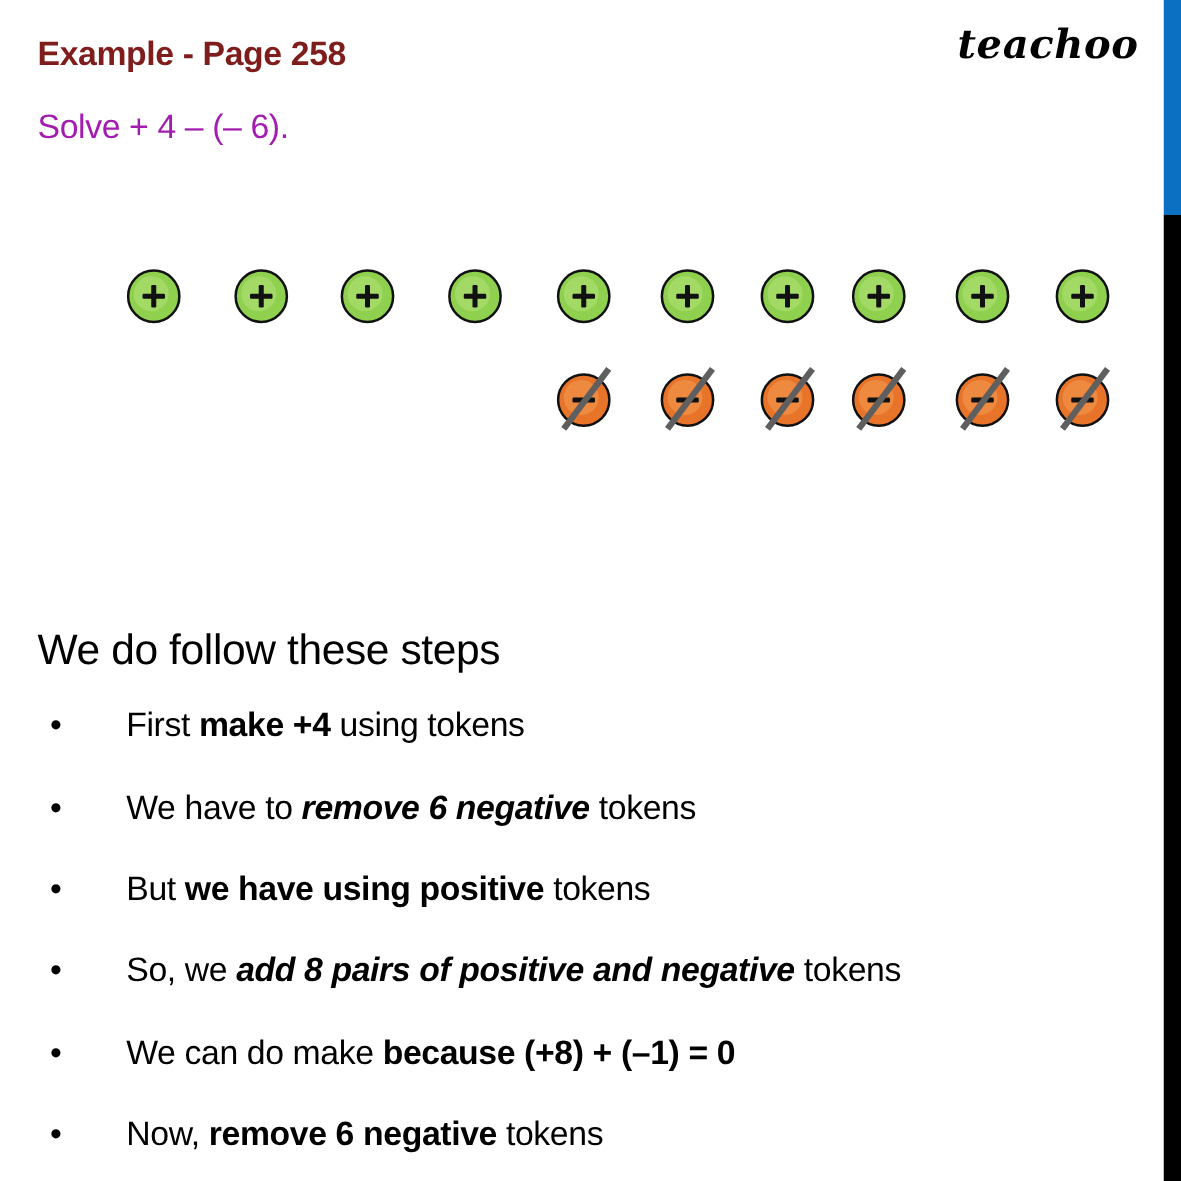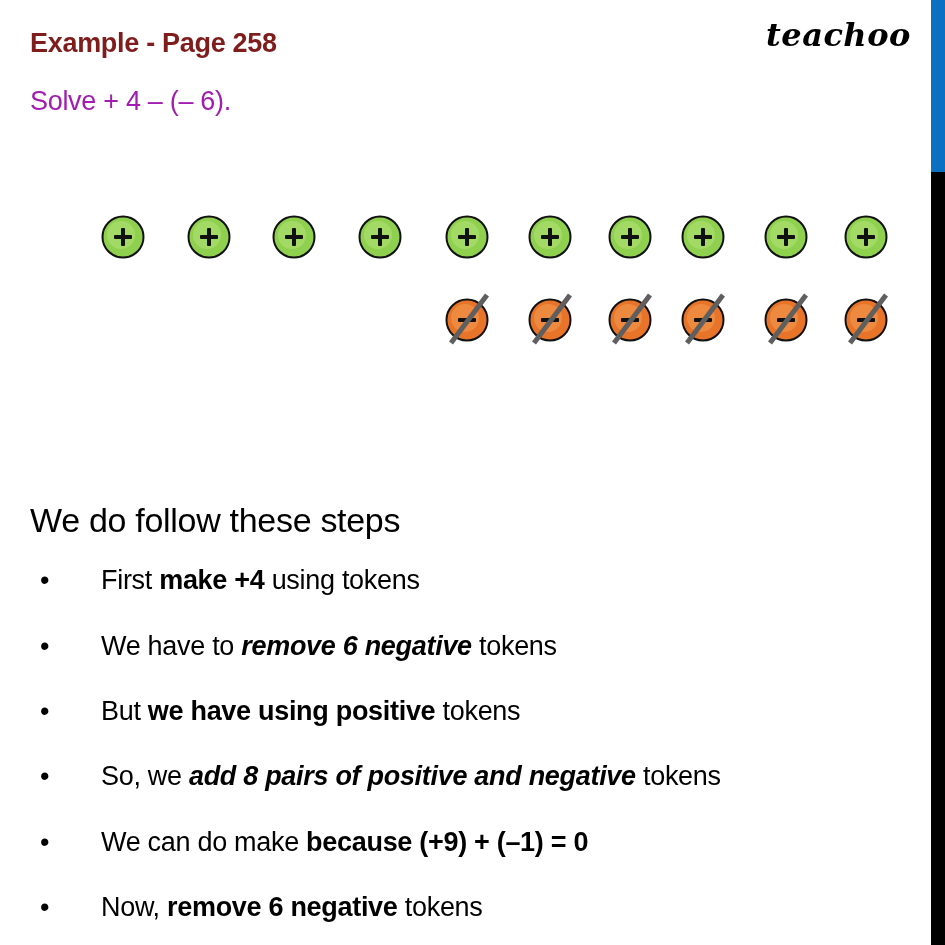--- a/index.html
+++ b/index.html
@@ -195,19 +195,19 @@
     <div class="step" style="top: 696px;">
       <span class="bullet">•</span>
       <span class="text"><span>But </span><span class="b">we have using positive</span><span> tokens</span></span>
     </div>
     <div class="step" style="top: 761px;">
       <span class="bullet">•</span>
       <span class="text"><span>So, we </span><span class="bi">add 8 pairs of positive and negative</span><span> tokens</span></span>
     </div>
     <div class="step" style="top: 827px;">
       <span class="bullet">•</span>
-      <span class="text"><span>We can do make </span><span class="b">because (+9) + (–1) = 0</span></span>
+      <span class="text"><span>We can do make </span><span class="b">because (+8) + (–1) = 0</span></span>
     </div>
     <div class="step" style="top: 892px;">
       <span class="bullet">•</span>
       <span class="text"><span>Now, </span><span class="b">remove 6 negative</span><span> tokens</span></span>
     </div>
   </div>
 
 </body></html>

